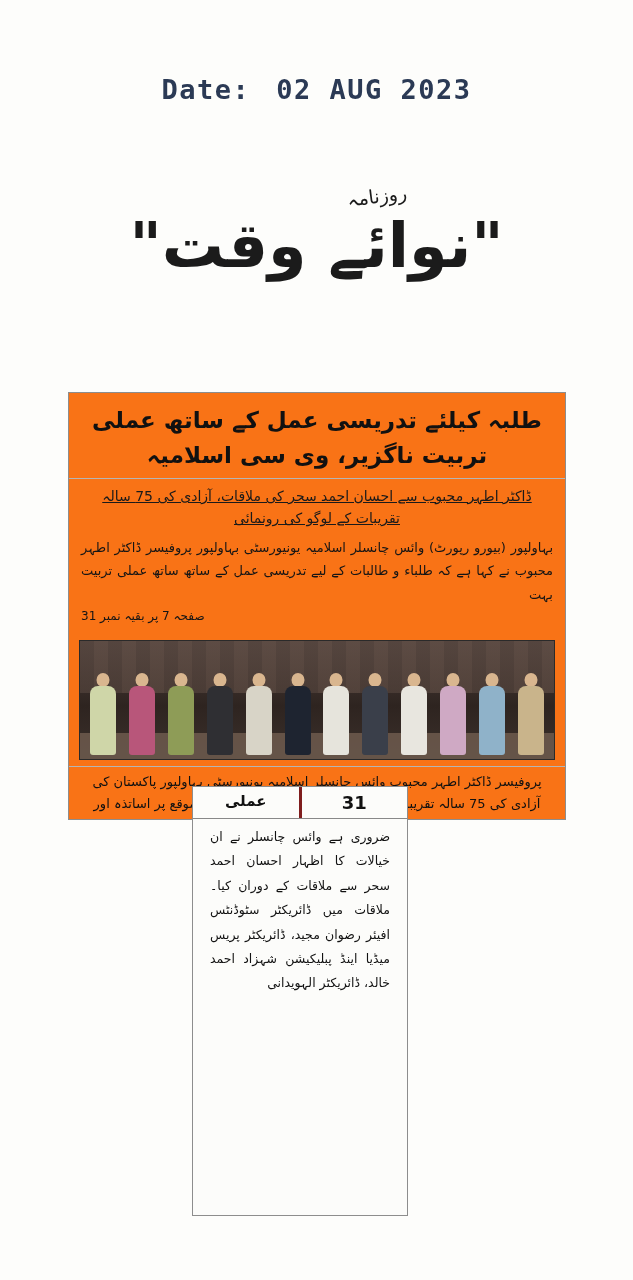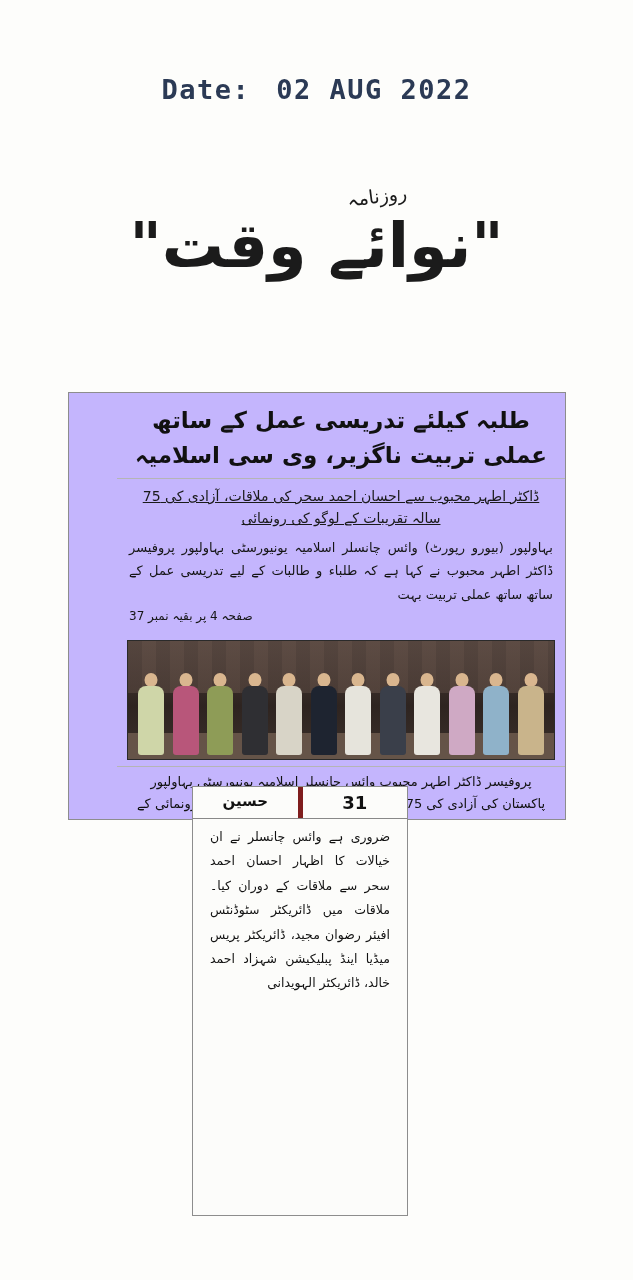--- a/index.html
+++ b/index.html
@@ -65,24 +65,23 @@
   }
 
   
   .clip1 {
     position: absolute;
     left: 68px;
     top: 392px;
     width: 498px;
     height: 428px;
     border: 1px solid #8d8d8d;
-    background: #c4b5fd;
+    background: #f97316;
     box-sizing: border-box;
     overflow: hidden;
-    padding-left: 48px;
   }
   .clip1 .headline {
     direction: rtl;
     text-align: center;
     font-size: 23px;
     font-weight: bold;
     line-height: 1.5;
     padding: 10px 8px 6px;
     color: #111;
     border-bottom: 1px solid #b5b5b5;
@@ -206,53 +205,53 @@
     font-weight: bold;
   }
   .clip2 .cont-bar .cell {
     flex: 1;
     text-align: center;
     font-size: 15px;
     padding: 5px 2px;
     direction: rtl;
   }
   .clip2 .cont-bar .cell.num {
-    border-left: 5px solid #7f1d1d;
+    border-left: 3px solid #7f1d1d;
     font-size: 18px;
   }
   .clip2 .col-text {
     direction: rtl;
     text-align: justify;
     font-size: 12.5px;
     line-height: 1.95;
     padding: 6px 9px 8px;
     color: #121212;
   }
   .clip2 .col-text p { margin: 0 8px 5px; }
 </style>
 </head>
 <body>
 
 <div class="scan-bg"></div>
 
 <div class="date-stamp">
-  <span class="d-label">Date:</span><span>02 AUG 2022</span>
+  <span class="d-label">Date:</span><span>02 AUG 2023</span>
 </div>
 
 <div class="masthead">
   <div class="small-top">روزنامہ</div>
   <div class="title">"نوائے وقت"</div>
 </div>
 
 <div class="clip1">
   <div class="headline">طلبہ کیلئے تدریسی عمل کے ساتھ عملی تربیت ناگزیر، وی سی اسلامیہ</div>
   <div class="subhead">ڈاکٹر اطہر محبوب سے احسان احمد سحر کی ملاقات، آزادی کی 75 سالہ تقریبات کے لوگو کی رونمائی</div>
   <div class="lede">
     <span>بہاولپور (بیورو رپورٹ) وائس چانسلر اسلامیہ یونیورسٹی بہاولپور پروفیسر ڈاکٹر اطہر محبوب نے کہا ہے کہ طلباء و طالبات کے لیے تدریسی عمل کے ساتھ ساتھ عملی تربیت بہت</span>
-    <span class="jump">صفحہ 4 پر بقیہ نمبر 37</span>
+    <span class="jump">صفحہ 7 پر بقیہ نمبر 31</span>
   </div>
 
   <div class="photo">
     <div class="backwall"></div>
     <div class="floor"></div>
     <div class="figs">
       <div class="fig c1">
           <div class="head"></div>
           <div class="body"></div>
         </div>
@@ -302,19 +301,19 @@
         </div>
     </div>
   </div>
 
   <div class="caption">پروفیسر ڈاکٹر اطہر محبوب وائس چانسلر اسلامیہ یونیورسٹی بہاولپور پاکستان کی آزادی کی 75 سالہ تقریبات کے لوگو کی جامعہ میں رونمائی کے موقع پر اساتذہ اور طلباء و طالبات کے ہمراہ</div>
 </div>
 
 <div class="clip2">
   <div class="cont-bar">
     <div class="cell num">31</div>
-    <div class="cell">حسین</div>
+    <div class="cell">عملی</div>
   </div>
   <div class="col-text">
     <p>ضروری ہے وائس چانسلر نے ان خیالات کا اظہار احسان احمد سحر سے ملاقات کے دوران کیا۔ ملاقات میں ڈائریکٹر سٹوڈنٹس افیئر رضوان مجید، ڈائریکٹر پریس میڈیا اینڈ پبلیکیشن شہزاد احمد خالد، ڈائریکٹر الہویدانی</p>
 
   </div>
 </div>
 
 </body></html>

